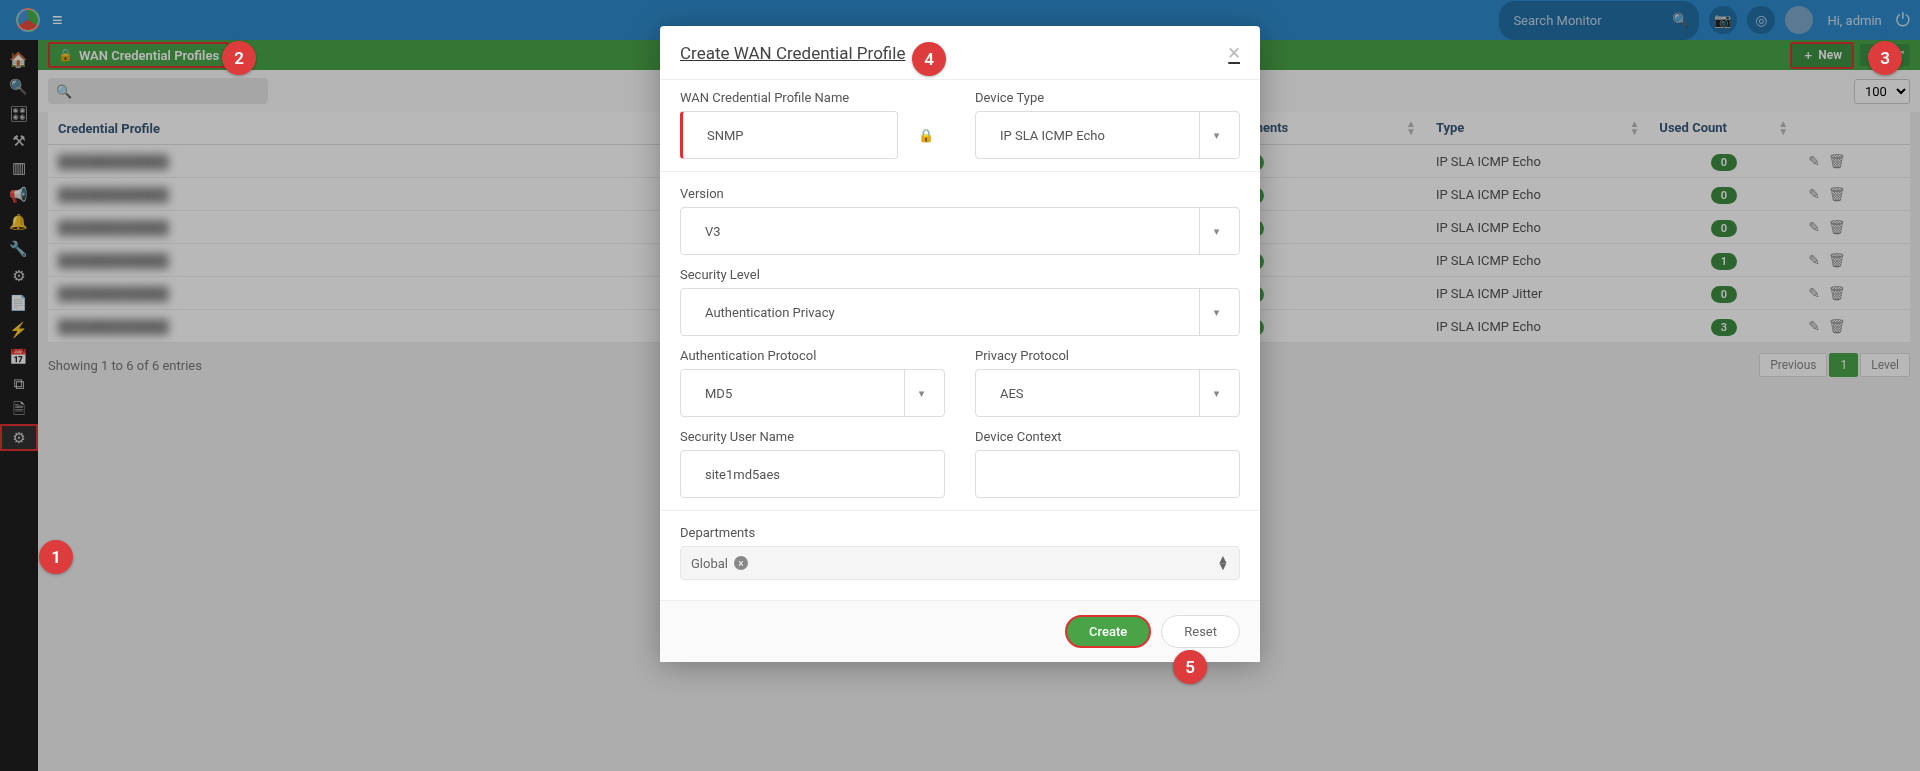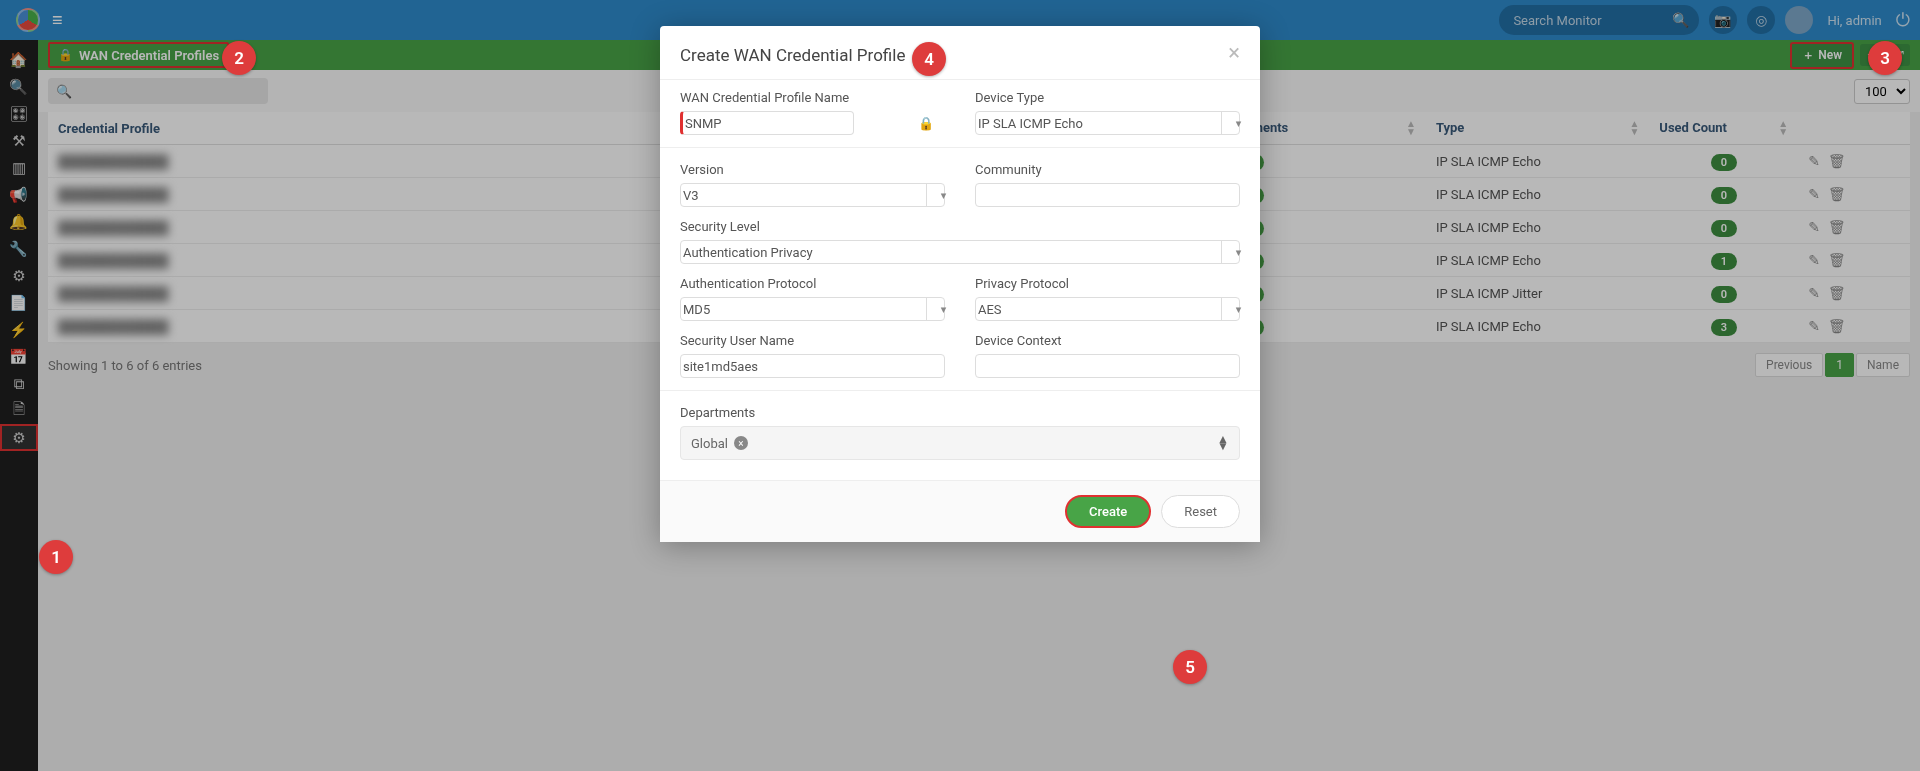--- a/index.html
+++ b/index.html
@@ -4,21 +4,21 @@
 <style>
 * { margin: 0; padding: 0; box-sizing: border-box; font-family: -apple-system, BlinkMacSystemFont, "Segoe UI", Roboto, Arial, sans-serif; }
 body { background: #f5f5f5; width: 1920px; height: 771px; overflow: hidden; position: relative; font-size: 13px; color: #333; }
 
 
 .top-header { height: 40px; background: #2e8bcc; display: flex; align-items: center; padding: 0 10px; position: relative; z-index: 5; }
 .logo-area { width: 36px; height: 36px; display: flex; align-items: center; justify-content: center; }
 .logo-circle { width: 24px; height: 24px; border-radius: 50%; background: conic-gradient(#48b04b 0 120deg,#e84c3d 120deg 240deg,#4a90d9 240deg 360deg); border: 2px solid rgba(255,255,255,0.4); }
 .hamburger { color:#fff; font-size:18px; margin-left:6px; cursor:pointer; }
 .header-right { margin-left:auto; display:flex; align-items:center; gap:10px; }
-.search-monitor { background:#226fa6; border:none; border-radius:16px; height:30px; width:200px; padding:0 30px 0 14px; color:#fff; font-size:13px; }
+.search-monitor { background:#226fa6; border:none; border-radius:16px; height:39px; width:200px; padding:0 30px 0 14px; color:#fff; font-size:13px; }
 .search-monitor::placeholder{color:#c3d8e7;}
 .search-wrapper{position:relative;}
 .search-wrapper .s-icon{position:absolute; right:10px; top:50%; transform:translateY(-50%); color:#c3d8e7; font-size:14px;}
 .hdr-icon-btn { width:28px; height:28px; border-radius:50%; background:#226fa6; color:#c3d8e7; display:flex; align-items:center; justify-content:center; cursor:pointer; font-size:14px; }
 .avatar { width:28px; height:28px; border-radius:50%; background:#7fa8c9; }
 .hi-admin { color:#cfe4f3; font-size:13px; margin-left:4px; }
 .power-icon { color:#cfe4f3; font-size:18px; cursor:pointer; margin-left:4px; }
 
 
 .left-sidebar { position:absolute; left:0; top:40px; bottom:0; width:38px; background:#1f1f1f; display:flex; flex-direction:column; align-items:center; padding-top:6px; z-index:5; }
@@ -59,28 +59,28 @@
 .table-footer { display:flex; align-items:center; padding:10px; color:#777; font-size:13px; }
 .pager { margin-left:auto; display:flex; gap:2px; }
 .pager button { border:1px solid #ddd; background:#fff; color:#888; padding:4px 10px; font-size:12px; cursor:pointer; border-radius:2px; }
 .pager button.active { background:#48a447; color:#fff; border-color:#48a447; }
 
 
 .dim-overlay { position:absolute; inset:0; background:rgba(0,0,0,0.28); z-index:50; }
 
 
 .modal { position:absolute; top:26px; left:50%; transform:translateX(-50%); width:600px; background:#fff; border-radius:4px; box-shadow:0 4px 30px rgba(0,0,0,0.3); z-index:60; }
-.modal-header { padding:14px 20px; display:flex; align-items:flex-end; border-bottom:1px solid #eee; }
+.modal-header { padding:14px 20px; display:flex; align-items:center; border-bottom:1px solid #eee;text-decoration:underline; }
 .modal-title { font-size:17px; color:#444; font-weight:400; }
 .modal-close { margin-left:auto; color:#bbb; font-size:22px; cursor:pointer; }
 .modal-body { padding:10px 20px 16px; }
 .form-row { display:flex; gap:30px; margin-bottom:12px; }
 .form-group { flex:1; display:flex; flex-direction:column; gap:6px; }
 .form-label { font-size:13px; color:#555; }
-.form-control { height:24px; border:1px solid #ddd; border-radius:4px; padding:0 2px; font-size:13px; color:#555; background:#fff; }
+.form-control { height:48px; border:1px solid #ddd; border-radius:4px; padding:0 24px; font-size:13px; color:#555; background:#fff; }
 .form-control.required { border-left:3px solid #e03131; }
 .input-with-icon { position:relative; }
 .input-with-icon .lock-r { position:absolute; right:10px; top:50%; transform:translateY(-50%); color:#aaa; }
 .select-like { display:flex; align-items:center; justify-content:space-between; cursor:pointer; }
 .select-like .chev { color:#888; font-size:11px; padding-left:8px; border-left:1px solid #ddd; height:100%; display:flex; align-items:center; width:26px; justify-content:center; margin-right:-10px;}
 .section-divider { height:1px; background:#eee; margin:10px -20px 14px; }
 .tag-select { min-height:34px; border:1px solid #e6e6e6; background:#f5f5f5; border-radius:4px; padding:4px 10px; display:flex; align-items:center; justify-content:space-between; }
 .tag-chip { color:#666; font-size:13px; display:flex; align-items:center; gap:6px; }
 .tag-chip .rm { width:14px; height:14px; border-radius:50%; background:#888; color:#fff; font-size:10px; display:flex; align-items:center; justify-content:center; cursor:pointer;}
 .updown { color:#666; font-size:12px; display:flex; flex-direction:column; line-height:7px; }
@@ -241,21 +241,21 @@
           </td>
         </tr>
       </tbody>
   </table>
 
   <div class="table-footer">
     <span>Showing 1 to 6 of 6 entries</span>
     <div class="pager">
       <button>Previous</button>
       <button class="active">1</button>
-      <button>Name</button>
+      <button>Level</button>
     </div>
   </div>
 </div>
 
 <div class="dim-overlay"></div>
 
 <div class="modal">
   <div class="modal-header">
     <span class="modal-title">Create WAN Credential Profile</span>
     <span class="modal-close">×</span>
@@ -278,24 +278,20 @@
       </div>
     </div>
     <div class="section-divider"></div>
     <div class="form-row">
       <div class="form-group">
         <label class="form-label">Version</label>
         <div class="form-control select-like">
           <span>V3</span>
             <span class="chev">▾</span>
         </div>
-      </div>
-      <div class="form-group">
-        <label class="form-label">Community</label>
-        <input class="form-control" style="">
       </div>
     </div>
     <div class="form-row">
       <div class="form-group">
         <label class="form-label">Security Level</label>
         <div class="form-control select-like">
           <span>Authentication Privacy</span>
             <span class="chev">▾</span>
         </div>
       </div>

